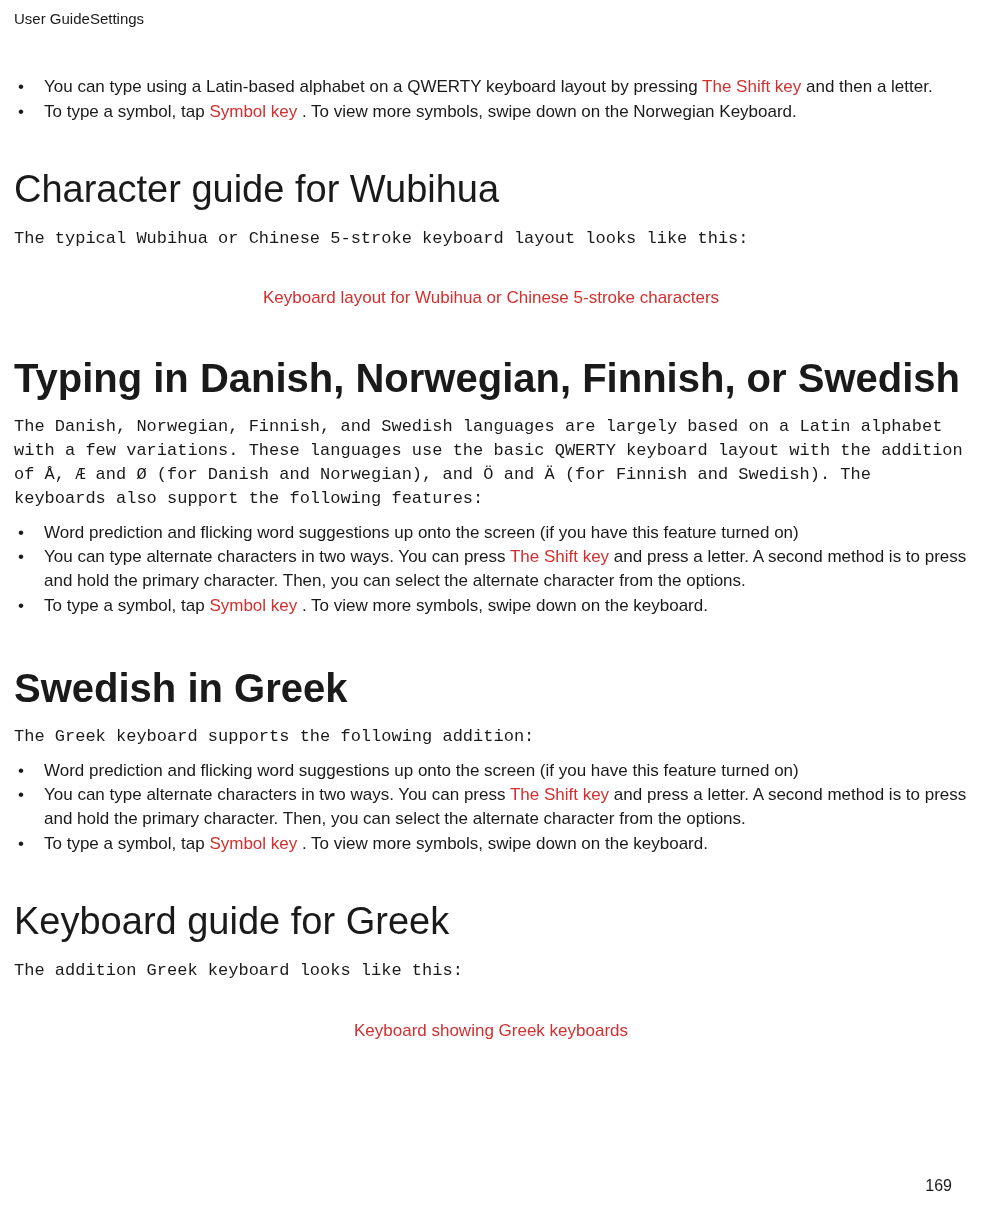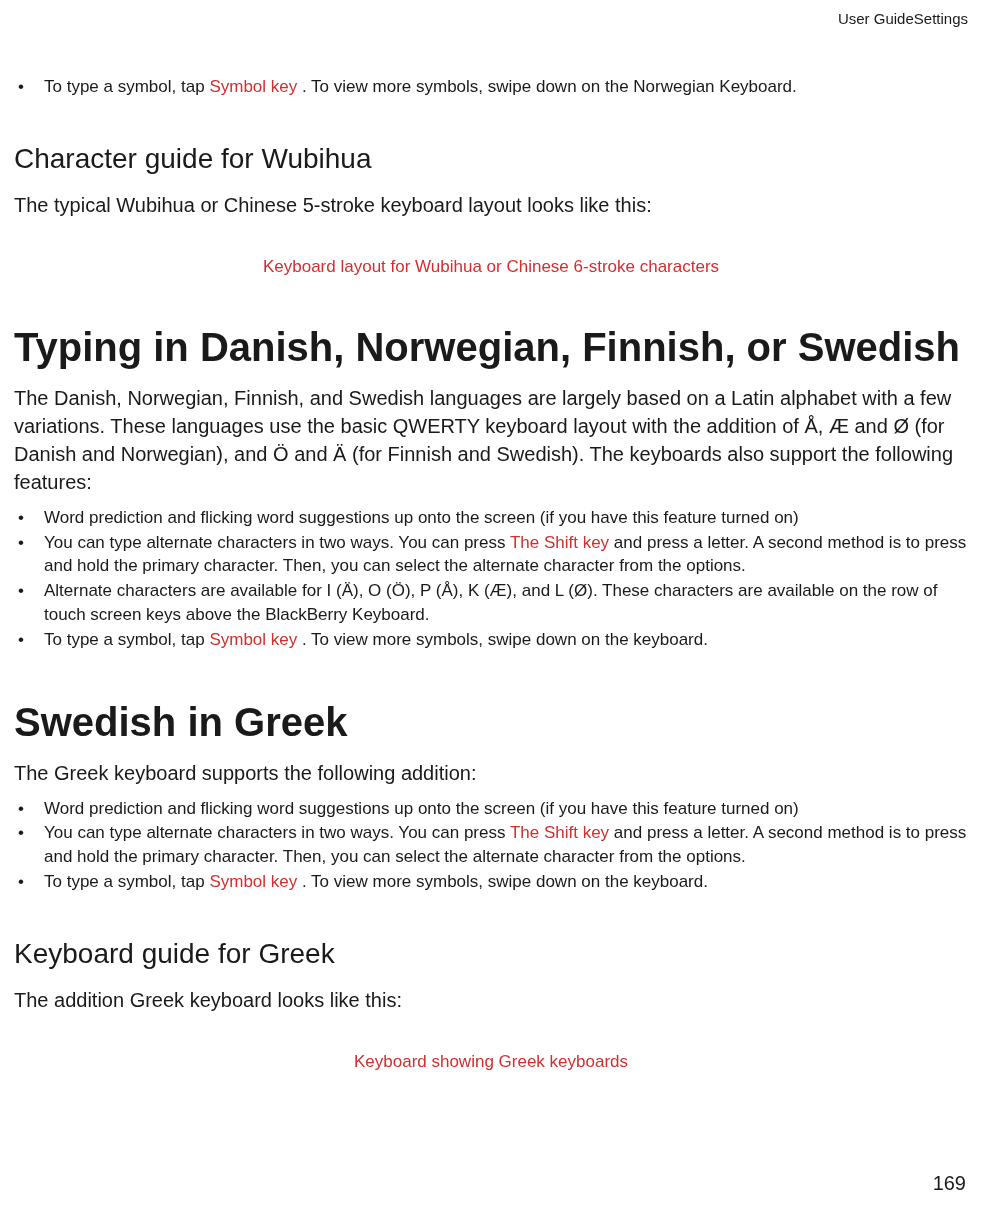--- a/index.html
+++ b/index.html
@@ -10,21 +10,21 @@
     body {
       font-family: Arial, Helvetica, sans-serif;
       width: 982px;
       height: 1213px;
       position: relative;
       padding: 10px 14px;
       color: #1a1a1a;
     }
     .header {
       display: flex;
-      justify-content: flex-end;
+      justify-content: flex-start;
       font-size: 15px;
       margin-bottom: 48px;
     }
     .bullet-list {
       list-style: none;
       padding-left: 0;
     }
     .bullet-list li {
       font-size: 17px;
       line-height: 1.4;
@@ -35,76 +35,79 @@
     .bullet-list li::before {
       content: "•";
       position: absolute;
       left: 4px;
       font-size: 17px;
     }
     .red-text {
       color: #d32f2f;
     }
     h2.section-h2 {
-      font-size: 28px;
+      font-size: 38px;
       font-weight: normal;
       margin-top: 44px;
       margin-bottom: 16px;
     }
     h1.section-h1 {
       font-size: 40px;
       font-weight: bold;
       margin-top: 48px;
       margin-bottom: 14px;
     }
     .body-text {
-      font-size: 20px;
+      font-size: 17px;
       line-height: 1.4;
       margin-bottom: 10px;
+      font-family: Liberation Mono, monospace;
     }
     .centered-red {
       text-align: center;
       color: #d32f2f;
       font-size: 17px;
       margin-top: 38px;
       margin-bottom: 4px;
     }
     .page-number {
       position: absolute;
       bottom: 18px;
-      right: 16px;
-      font-size: 20px;
+      right: 30px;
+      font-size: 16px;
     }
   </style>
 </head>
 <body>
 
 <div class="header">
   <span>User Guide</span>
   <span>Settings</span>
 </div>
 
 <ul class="bullet-list">
   <li>
+    <span>You can type using a Latin-based alphabet on a QWERTY keyboard layout by pressing </span><span class="red-text"> The Shift key </span><span> and then a letter.</span>
+  </li>
+  <li>
     <span>To type a symbol, tap </span><span class="red-text"> Symbol key </span><span>. To view more symbols, swipe down on the Norwegian Keyboard.</span>
   </li>
 </ul>
 
 <h2 class="section-h2">Character guide for Wubihua</h2>
 <p class="body-text">The typical Wubihua or Chinese 5-stroke keyboard layout looks like this:</p>
-<p class="centered-red">Keyboard layout for Wubihua or Chinese 6-stroke characters</p>
+<p class="centered-red">Keyboard layout for Wubihua or Chinese 5-stroke characters</p>
 
 <h1 class="section-h1">Typing in Danish, Norwegian, Finnish, or Swedish</h1>
 <p class="body-text">The Danish, Norwegian, Finnish, and Swedish languages are largely based on a Latin alphabet with a few variations. These languages use the basic QWERTY keyboard layout with the addition of Å, Æ and Ø (for Danish and Norwegian), and Ö and Ä (for Finnish and Swedish). The keyboards also support the following features:</p>
 <ul class="bullet-list">
   <li>Word prediction and flicking word suggestions up onto the screen (if you have this feature turned on)</li>
   <li>
     <span>You can type alternate characters in two ways. You can press </span><span class="red-text"> The Shift key </span><span> and press a letter. A second method is to press and hold the primary character. Then, you can select the alternate character from the options.</span>
   </li>
-  <li>Alternate characters are available for I (Ä), O (Ö), P (Å), K (Æ), and L (Ø). These characters are available on the row of touch screen keys above the BlackBerry Keyboard.</li>
   <li>
     <span>To type a symbol, tap </span><span class="red-text"> Symbol key </span><span>. To view more symbols, swipe down on the keyboard.</span>
   </li>
 </ul>
 
 <h1 class="section-h1">Swedish in Greek</h1>
 <p class="body-text">The Greek keyboard supports the following addition:</p>
 <ul class="bullet-list">
   <li>Word prediction and flicking word suggestions up onto the screen (if you have this feature turned on)</li>
   <li>

